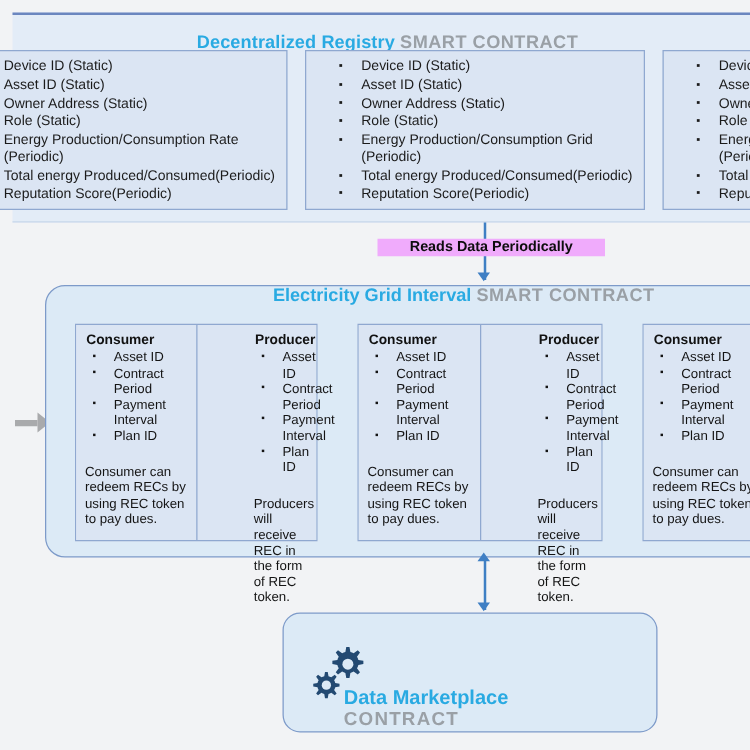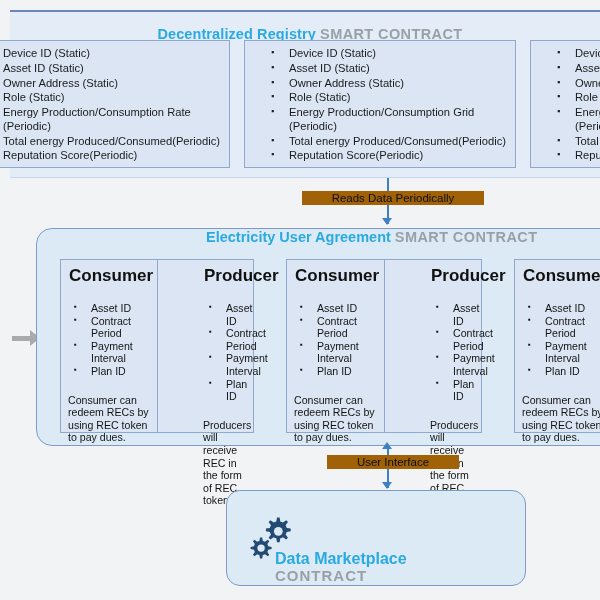--- a/index.html
+++ b/index.html
@@ -59,22 +59,22 @@
   .vline{position:absolute;background:#3f7fc4;width:1.6px;}
   .arrowhead{
     position:absolute;width:0;height:0;
     border-left:5px solid transparent;border-right:5px solid transparent;
   }
   .arrowhead.down{border-top:7px solid #3f7fc4;}
   .arrowhead.up{border-bottom:7px solid #3f7fc4;}
 
   .flow-label{
     position:absolute;text-align:center;
-    font-size:11.5px;font-weight:normal;color:#0d0d0d;
-    background:#a16207;padding:1px 6px;white-space:nowrap;
+    font-size:11.5px;font-weight:bold;color:#0d0d0d;
+    background:#f0abfc;padding:1px 6px;white-space:nowrap;
   }
 
   .left-arrow-shaft{position:absolute;background:#a9aaac;height:5px;}
   .left-arrow-head{
     position:absolute;width:0;height:0;
     border-top:8px solid transparent;border-bottom:8px solid transparent;
     border-left:10px solid #a9aaac;
   }
 
   
@@ -103,22 +103,22 @@
   .pair.p2{left:270px;width:196px;}
   .pair.p3{left:498px;width:196px;}
 
   .role-col{
     width:50%;box-sizing:border-box;
     padding:6px 5px 0 5px;
     background:#dbe5f3;
   }
   .role-col.right{border-left:1.4px solid #8fa8d0;padding-left:43px;}
   .role-title{
-    font-size:17px;font-weight:bold;color:#111;
-    margin:0 0 16px 3px;
+    font-size:11px;font-weight:bold;color:#111;
+    margin:0 0 2px 3px;
   }
   ul.role-list{list-style:none;margin:0;padding:0;}
   ul.role-list li{
     position:relative;font-size:10.6px;line-height:12.6px;color:#141414;
     padding-left:25px;
   }
   ul.role-list li:before{
     content:"\25AA";position:absolute;left:8px;top:-1px;font-size:8px;color:#141414;
   }
   .role-note{
@@ -194,21 +194,21 @@
 
   <div class="vline" style="left:371px;top:178px;height:46px;"></div>
   <div class="arrowhead down" style="left:366px;top:218px;"></div>
   <div class="flow-label" style="left:286px;top:191px;width:170px;">Reads Data Periodically</div>
 
   <div class="left-arrow-shaft" style="left:-4px;top:336px;width:18px;"></div>
   <div class="left-arrow-head" style="left:14px;top:330px;"></div>
 
   <div class="agreement-panel"></div>
   <div class="agreement-title">
-    <span class="accent">Electricity User Agreement</span>
+    <span class="accent">Electricity Grid Interval</span>
     <span class="muted">SMART CONTRACT</span>
   </div>
 
   <div class="pair p1">
     <div class="role-col left">
       <div class="role-title">Consumer</div>
       <ul class="role-list">
         <li>Asset ID</li>
         <li>Contract Period</li>
         <li>Payment Interval</li>
@@ -265,21 +265,20 @@
     <div class="role-col right">
       
       
       
     </div>
   </div>
 
   <div class="arrowhead up" style="left:366px;top:442px;"></div>
   <div class="vline" style="left:371px;top:448px;height:40px;"></div>
   <div class="arrowhead down" style="left:366px;top:482px;"></div>
-  <div class="flow-label" style="left:311px;top:455px;width:120px;">User Interface</div>
 
   <div class="platform-panel">
     <div class="gear-wrap">
       <svg width="54" height="54" viewBox="0 0 54 54" aria-hidden="true">
         <g fill="#234a72">
           <path d="M34 6.5 l2.6 0 .7 4.0 a9 9 0 0 1 2.6 1.1 l3.3-2.4 1.8 1.8 -2.4 3.3 a9 9 0 0 1 1.1 2.6 l4.0 .7 0 2.6 -4.0 .7 a9 9 0 0 1 -1.1 2.6 l2.4 3.3 -1.8 1.8 -3.3-2.4 a9 9 0 0 1 -2.6 1.1 l-.7 4.0 -2.6 0 -.7-4.0 a9 9 0 0 1 -2.6-1.1 l-3.3 2.4 -1.8-1.8 2.4-3.3 a9 9 0 0 1 -1.1-2.6 l-4.0-.7 0-2.6 4.0-.7 a9 9 0 0 1 1.1-2.6 l-2.4-3.3 1.8-1.8 3.3 2.4 a9 9 0 0 1 2.6-1.1 z"></path>
           <circle cx="35.3" cy="20.3" r="4.4" fill="#dceaf6"></circle>
           <path d="M17 26.5 l2.2 0 .6 3.4 a7.6 7.6 0 0 1 2.2 .9 l2.8-2.0 1.5 1.5 -2.0 2.8 a7.6 7.6 0 0 1 .9 2.2 l3.4 .6 0 2.2 -3.4 .6 a7.6 7.6 0 0 1 -.9 2.2 l2.0 2.8 -1.5 1.5 -2.8-2.0 a7.6 7.6 0 0 1 -2.2 .9 l-.6 3.4 -2.2 0 -.6-3.4 a7.6 7.6 0 0 1 -2.2-.9 l-2.8 2.0 -1.5-1.5 2.0-2.8 a7.6 7.6 0 0 1 -.9-2.2 l-3.4-.6 0-2.2 3.4-.6 a7.6 7.6 0 0 1 .9-2.2 l-2.0-2.8 1.5-1.5 2.8 2.0 a7.6 7.6 0 0 1 2.2-.9 z"></path>
           <circle cx="18.1" cy="37.1" r="3.7" fill="#dceaf6"></circle>
         </g>

